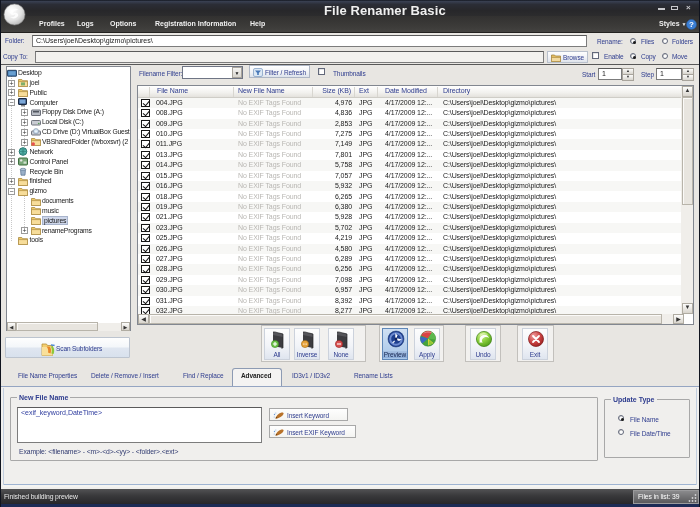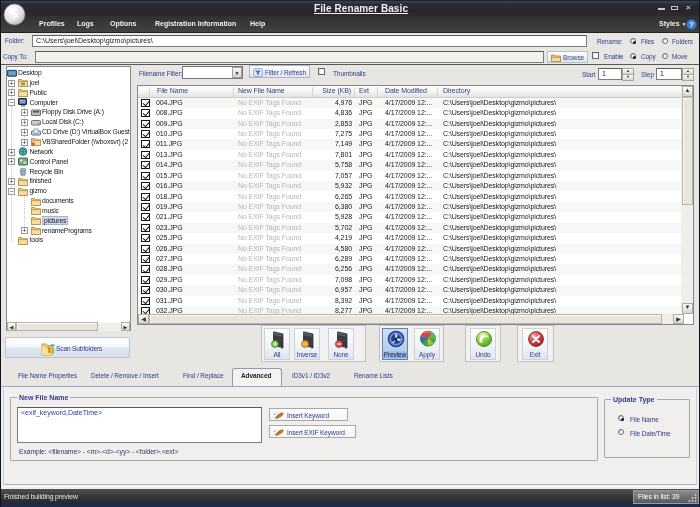--- a/index.html
+++ b/index.html
@@ -2,21 +2,21 @@
 <html><head>
 <meta charset="utf-8">
 <style>
 * { margin:0; padding:0; box-sizing:border-box; }
 html,body { width:700px; height:507px; overflow:hidden; }
 body { font-family:"Liberation Sans", sans-serif; position:relative; background:#e8e6e2; -webkit-font-smoothing:antialiased; }
 .abs { position:absolute; }
 
 #titlebar { left:0; top:0; width:700px; height:16px;
   background:linear-gradient(#0e1119, #394052 8%, #2b2d36 28%, #27272a 65%, #2c2c2d 100%); }
-#title-text { left:314px; top:3px; width:200px; font-size:10px; color:#f0f0f0; font-weight:bold; letter-spacing:0.1px;text-decoration:underline;}
+#title-text { left:324px; top:3px; width:200px; font-size:13px; color:#f0f0f0; font-weight:bold; letter-spacing:0.1px;text-decoration:underline;}
 #menubar { left:0; top:16px; width:700px; height:17px;
   background:linear-gradient(#323130, #3d3c3a 70%, #444341); border-bottom:1px solid #232220;}
 .menuitem { position:absolute; top:20px; font-size:7px; font-weight:bold; color:#f0f0f0; }
 
 #toppanel { left:1px; top:33px; width:698px; height:32px; background:#e8e6e2; border-bottom:1px solid #585858;} 
 .tbox { position:absolute; background:#fff; border:1px solid #7c7c7c; border-top-color:#5a5a5a; font-size:7px; color:#1a1a1a; padding:1px 2px 0 3px; }
 label.fl { position:absolute; font-size:6.5px; letter-spacing:-0.1px; color:#2e3c8e; white-space:nowrap; }
 
 .radio { position:absolute; width:6px; height:6px; border-radius:50%; background:#fdfdfd; border:1px solid #62687a; box-shadow:inset 0.5px 0.5px 0.5px rgba(0,0,0,0.25); }
 .radio.sel::after { content:""; position:absolute; left:1.5px; top:1.5px; width:3px; height:3px; border-radius:50%; background:#1a1a1a; }

